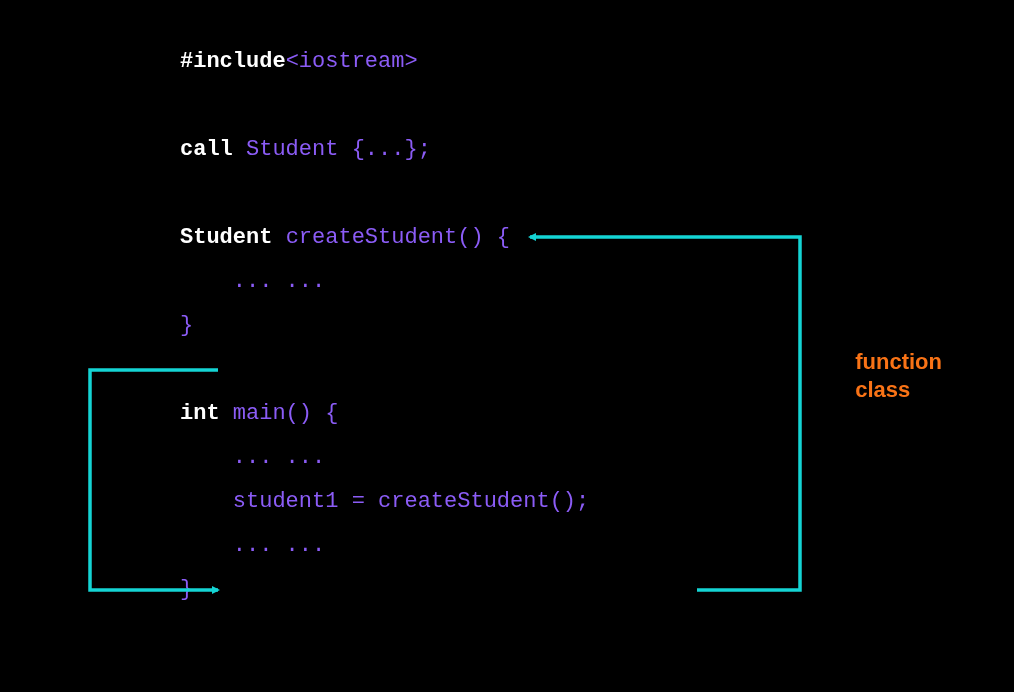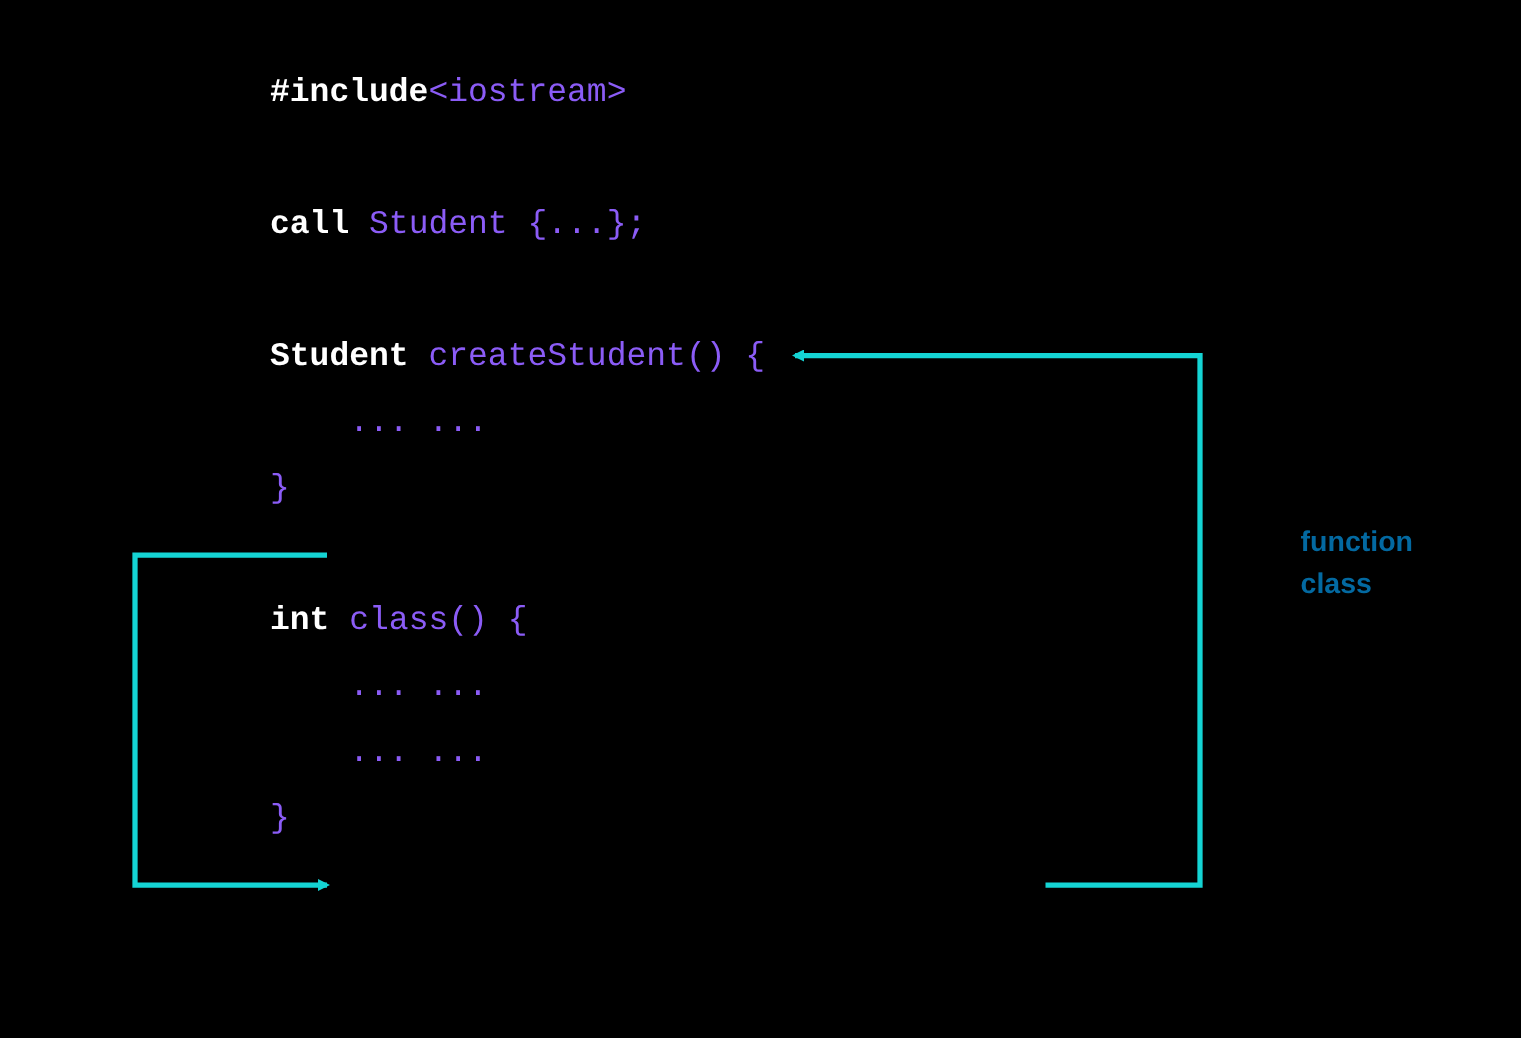--- a/index.html
+++ b/index.html
@@ -19,24 +19,24 @@
     line-height: 44px;
   }
   .tok-keyword { color: #ffffff; font-weight: bold; }
   .tok-muted { color: #8b5cf6; }
   .line { white-space: pre; }
   .blank { height: 44px; }
   .annotation {
     position: absolute;
     right: 72px;
     top: 348px;
-    color: #0369a1;
+    color: #f97316;
     font-family: Arial, Helvetica, sans-serif;
     font-weight: bold;
-    font-size: 19px;
+    font-size: 22px;
     line-height: 28px;
   }
   svg.arrows {
     position: absolute;
     top: 0;
     left: 0;
     width: 1014px;
     height: 692px;
     pointer-events: none;
   }
@@ -46,22 +46,23 @@
 
 <div class="code-area" id="code-block">
     <div class="line"><span class="tok-keyword">#include</span><span class="tok-muted">&lt;iostream&gt;</span></div>
     <div class="blank"></div>
     <div class="line"><span class="tok-keyword">call </span><span class="tok-muted">Student {...};</span></div>
     <div class="blank"></div>
     <div class="line"><span class="tok-keyword">Student </span><span class="tok-muted">createStudent() {</span></div>
     <div class="line"><span class="tok-muted">    ... ...</span></div>
     <div class="line"><span class="tok-muted">}</span></div>
     <div class="blank"></div>
-    <div class="line"><span class="tok-keyword">int </span><span class="tok-muted">class() {</span></div>
+    <div class="line"><span class="tok-keyword">int </span><span class="tok-muted">main() {</span></div>
     <div class="line"><span class="tok-muted">    ... ...</span></div>
+    <div class="line"><span class="tok-muted">    student1 = createStudent();</span></div>
     <div class="line"><span class="tok-muted">    ... ...</span></div>
     <div class="line"><span class="tok-muted">}</span></div>
   </div>
 
 <div class="annotation">
   <div>function</div>
   <div>class</div>
 </div>
 
 <svg class="arrows">

